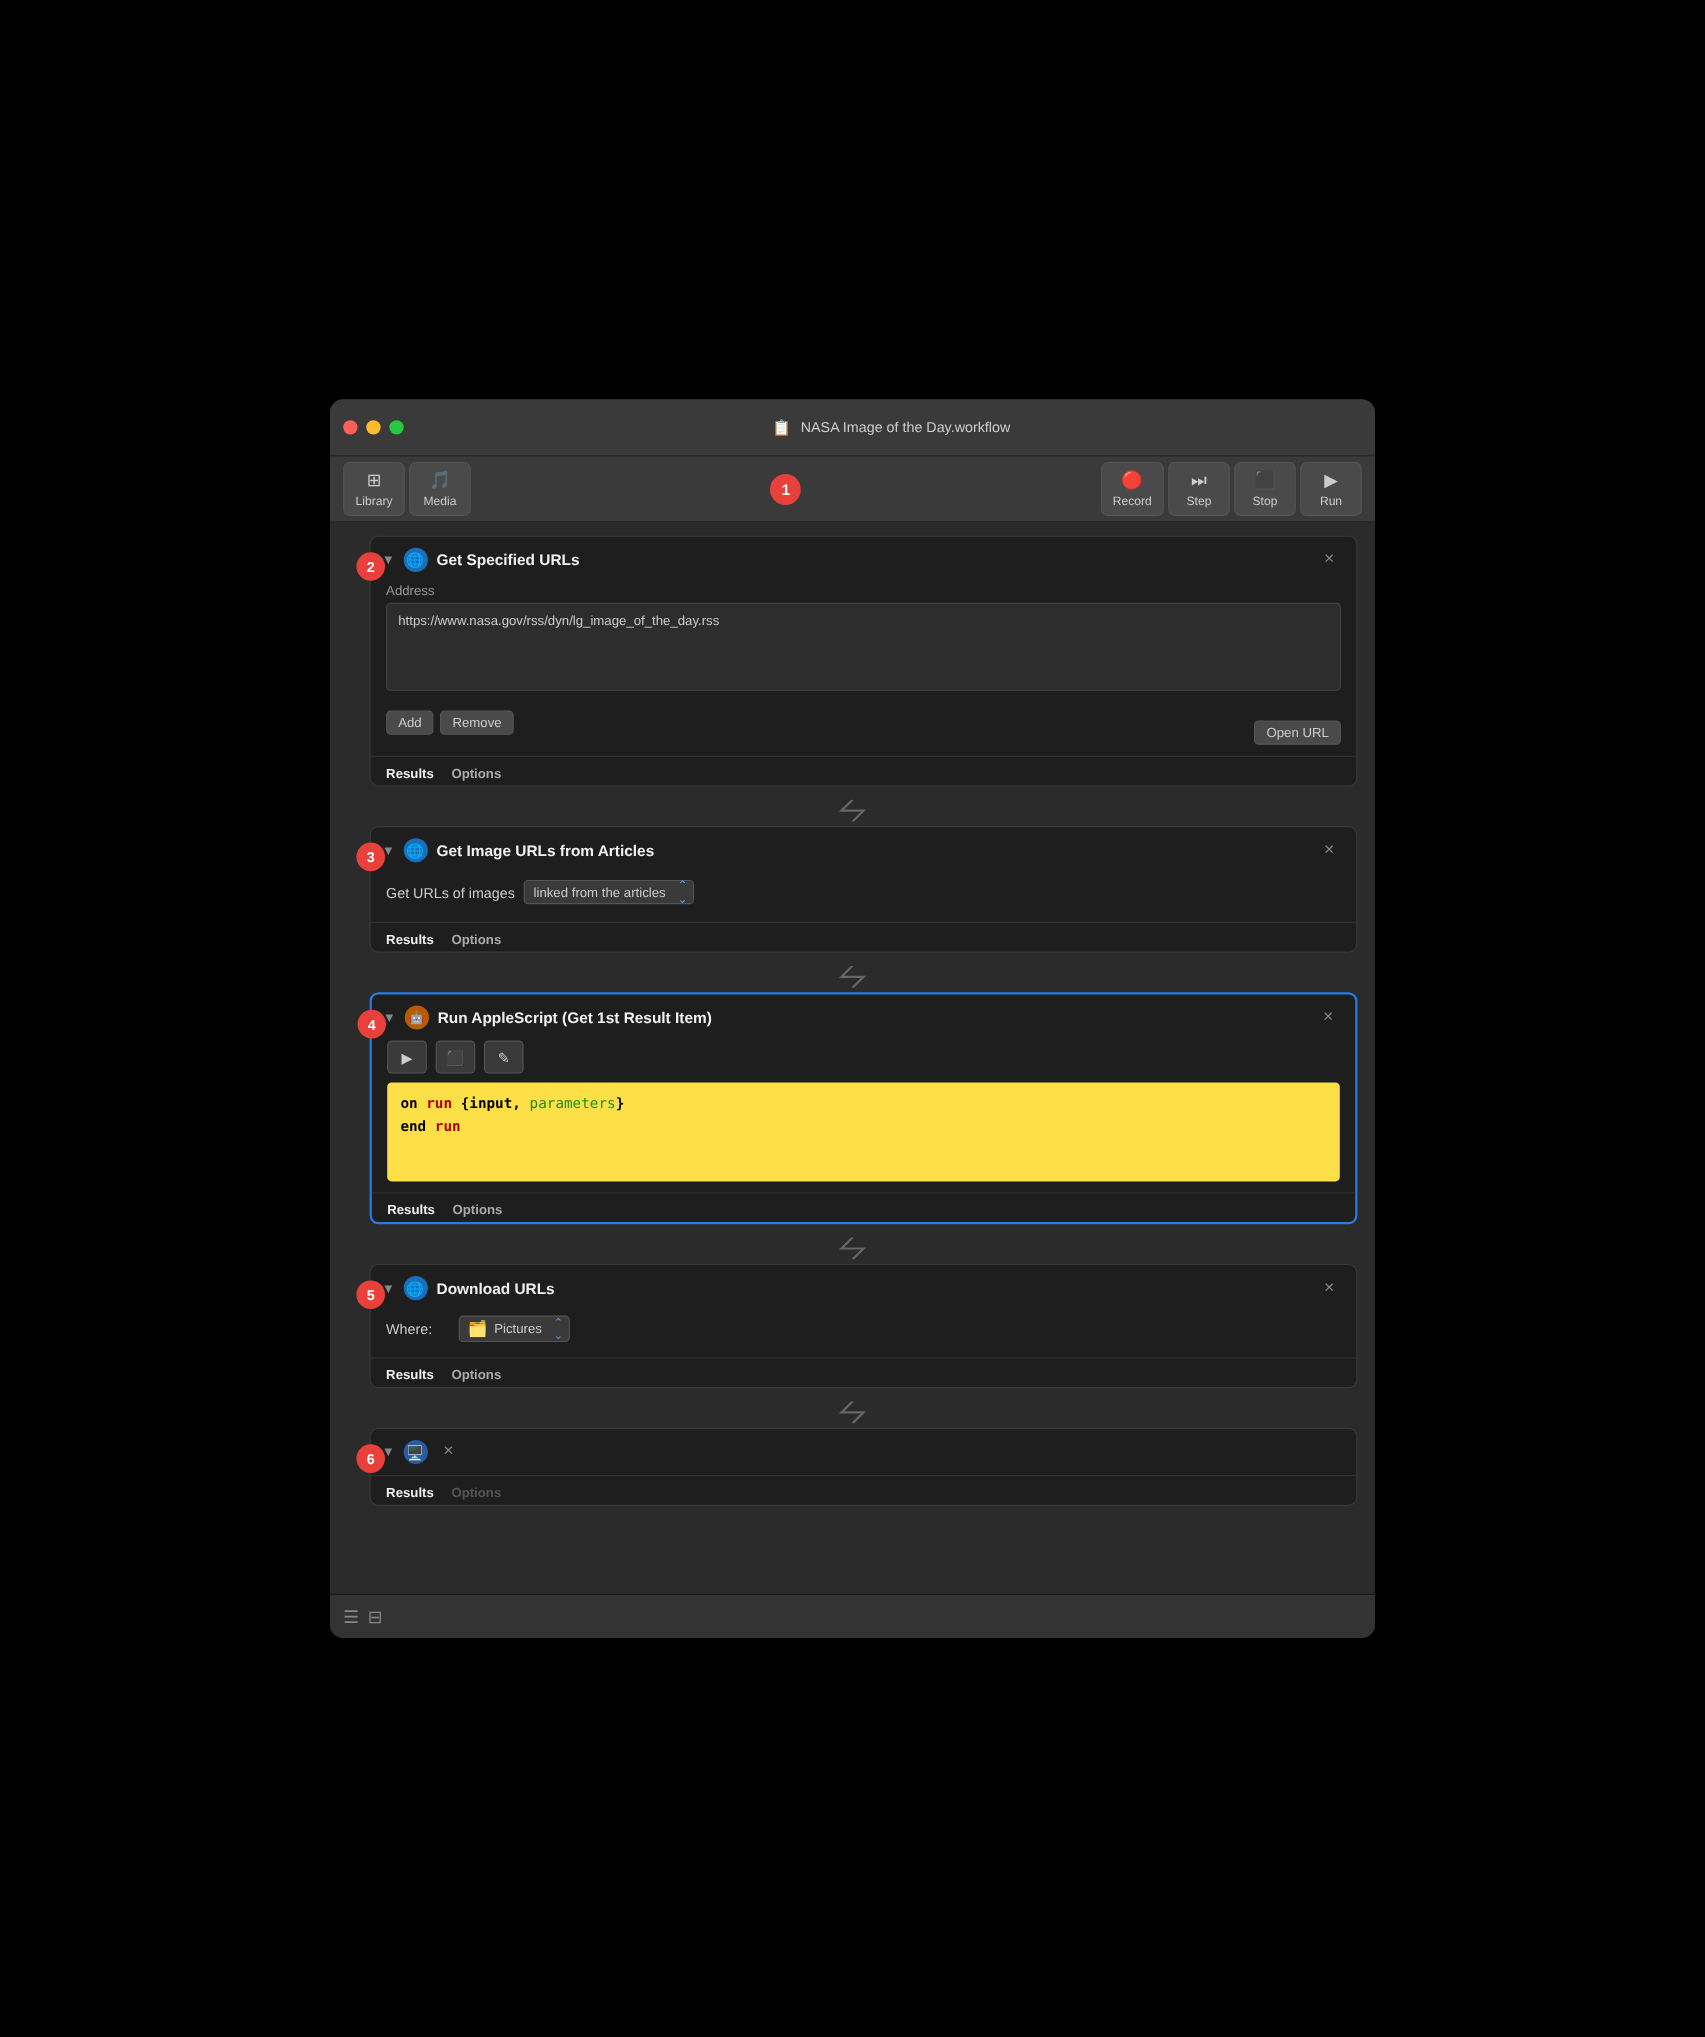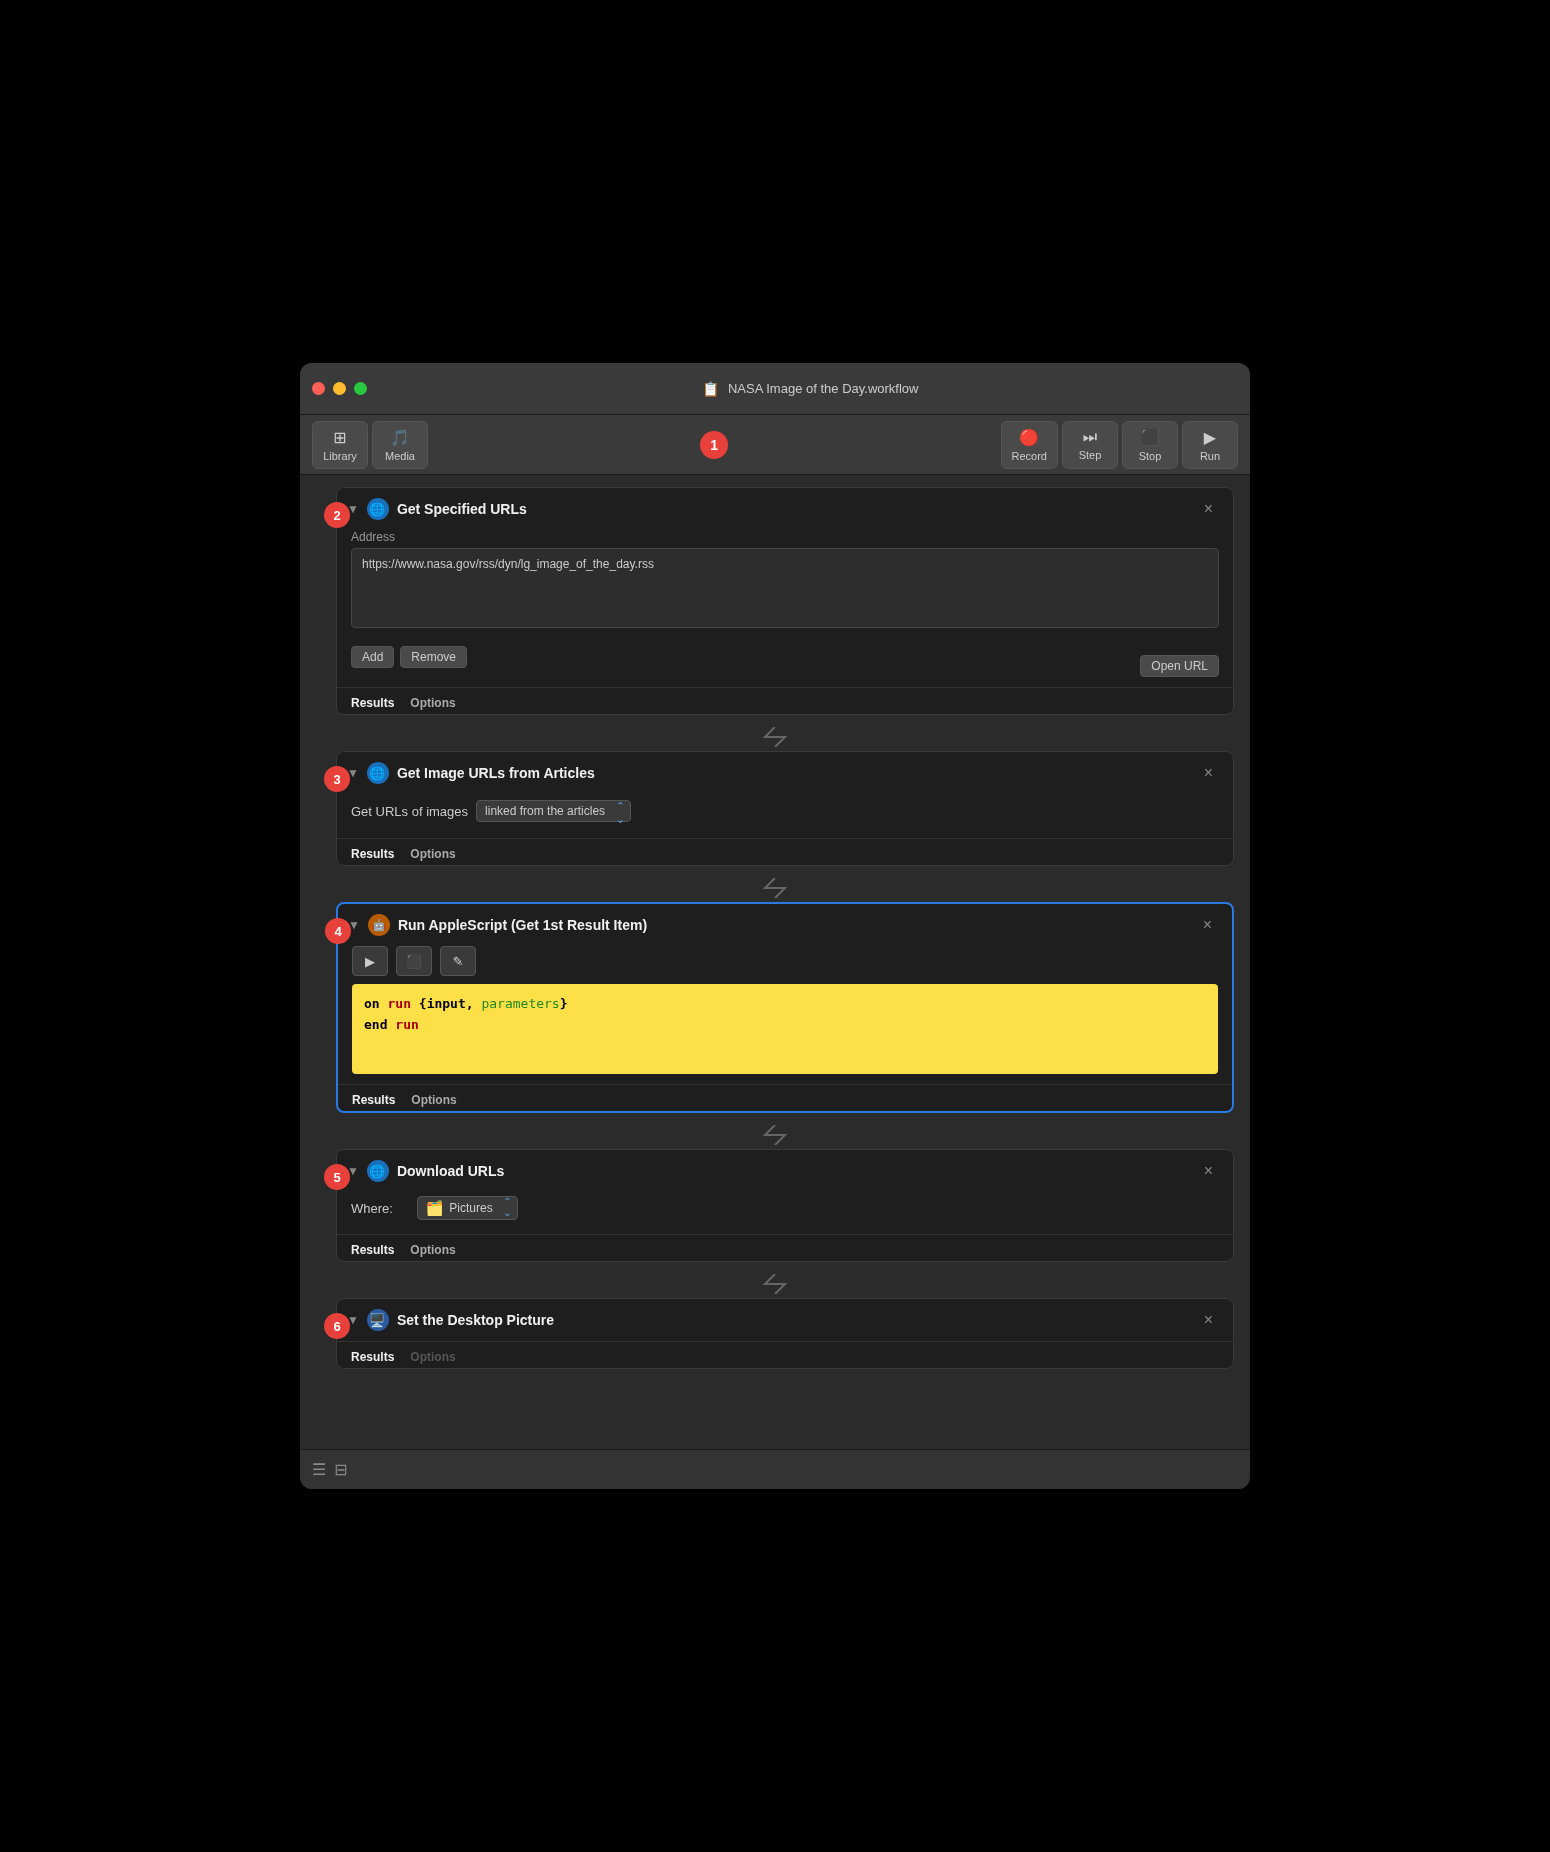--- a/index.html
+++ b/index.html
@@ -226,20 +226,21 @@
       color: #ccc;
       font-size: 12px;
       padding: 3px 24px 3px 8px;
       appearance: none;
       cursor: pointer;
       position: relative;
     }
     .dropdown-wrapper {
       position: relative;
       display: inline-flex;
+      align-items: center;
     }
     .dropdown-chevron {
       position: absolute;
       right: 6px;
       color: #5b9ee4;
       font-size: 11px;
       pointer-events: none;
     }
     
     .script-controls {
@@ -505,21 +506,20 @@
       <svg width="40" height="20" viewBox="0 0 40 20">
         <polyline points="20,0 10,10 30,10 20,20" stroke="#666" stroke-width="2" fill="none"></polyline>
       </svg>
     </div>
 
     <div class="workflow-step" style="margin-left: 20px;">
       <div class="step-number">6</div>
       <div class="step-header">
         <span class="step-toggle">▼</span>
         <div class="step-icon icon-monitor">🖥️</div>
-        <span class="step-title">Set the Desktop Picture</span>
         <span class="step-close">×</span>
       </div>
       <div class="step-tabs">
         <span class="step-tab active">Results</span>
         <span class="step-tab" style="color:#555;">Options</span>
       </div>
     </div>
 
     <div style="height: 60px;"></div>
 

